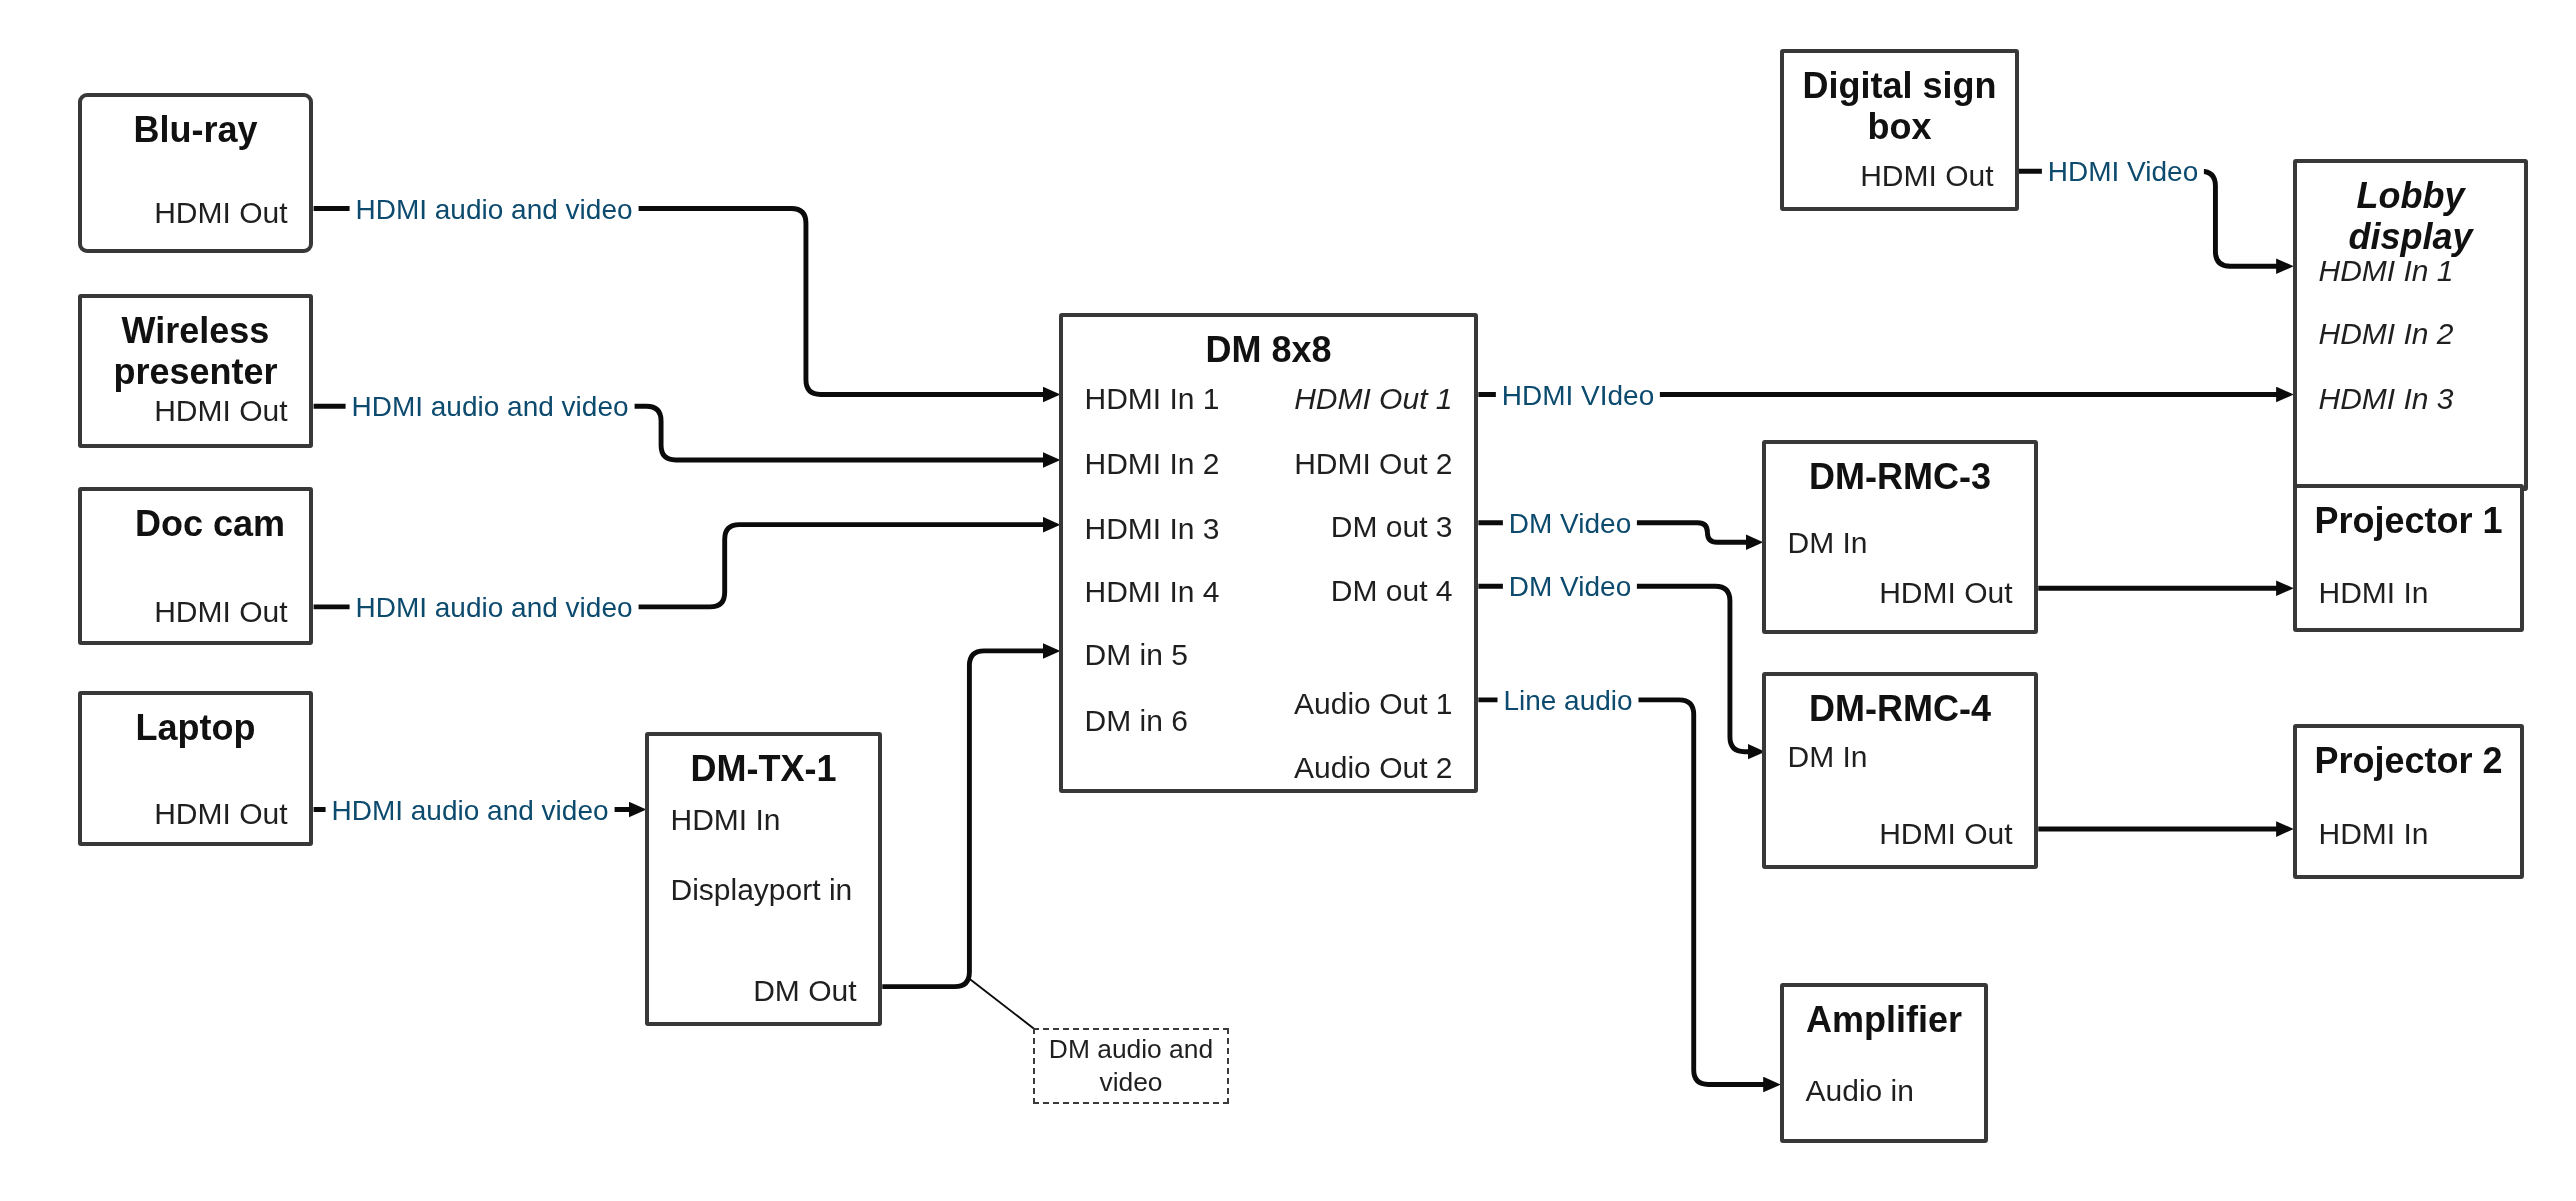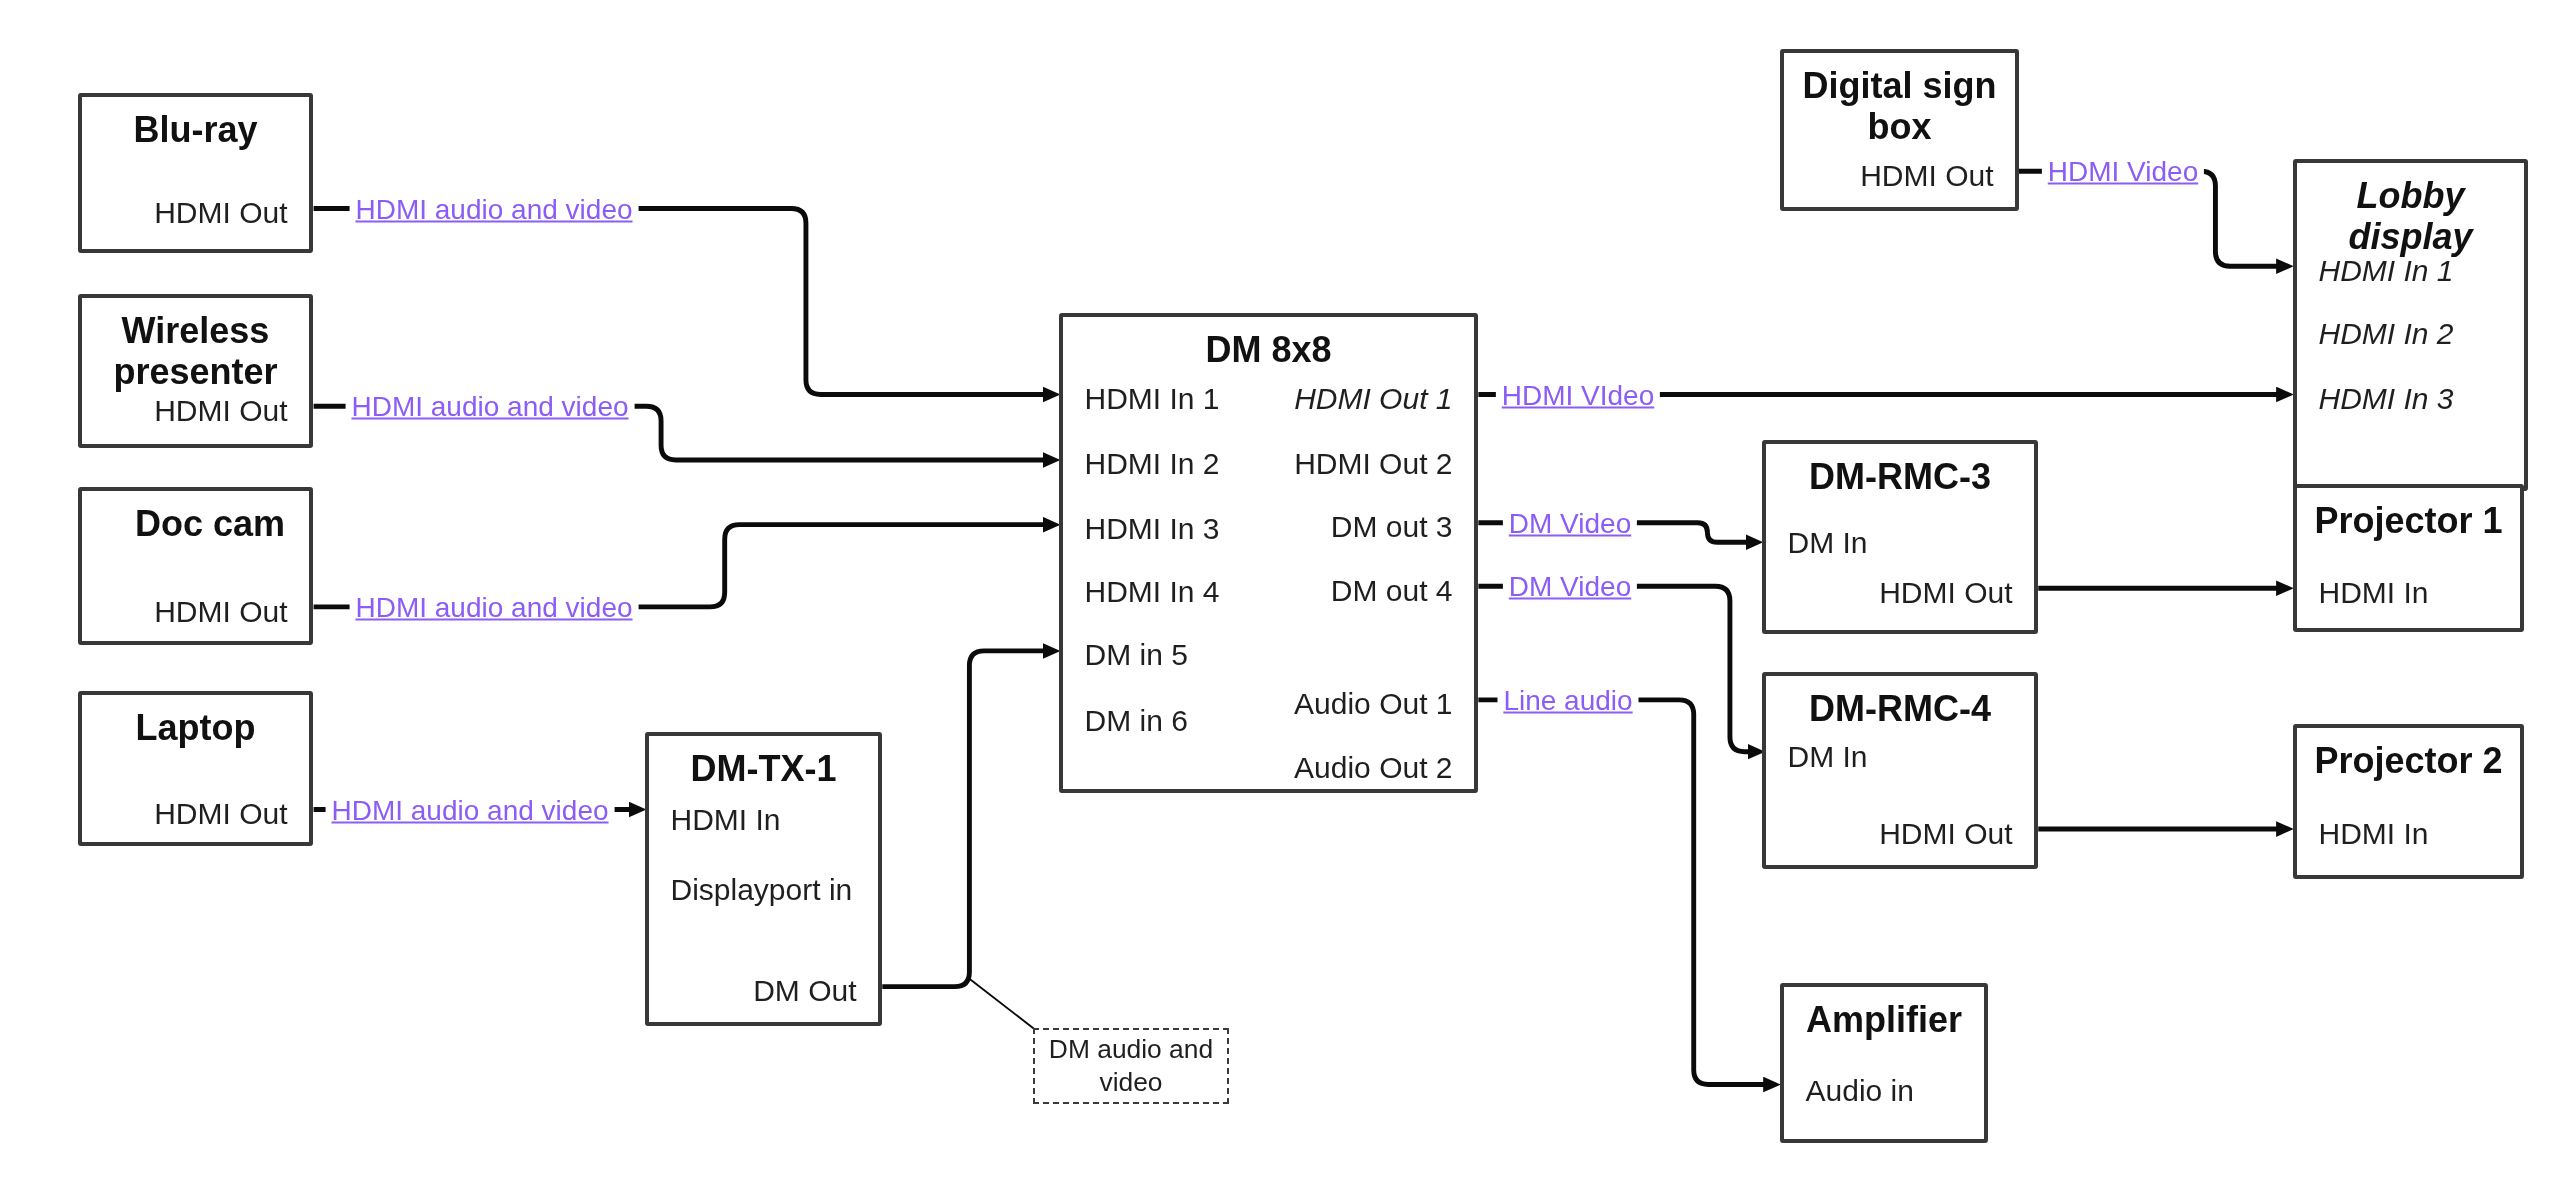--- a/index.html
+++ b/index.html
@@ -38,23 +38,22 @@
   }
   .port.left{left:21.5px;}
   .port.right{right:21.5px;}
   .wire-label{
     position:absolute;
     transform:translate(-50%,-50%);
     background:#ffffff;
     padding:0 5.9px;
     font-size:28px;
     line-height:33px;
-    color:#8b5cf6;
+    color:#0c4a6e;
     white-space:nowrap;
-    text-decoration:underline;
   }
   .annotation{
     position:absolute;
     box-sizing:border-box;
     border:2px dashed #3a3a3a;
     background:#ffffff;
     display:flex;
     align-items:center;
     justify-content:center;
     text-align:center;
@@ -81,21 +80,21 @@
       <path d="M 901 1008 L 975 1008 Q 990 1008 990 993 L 990 680 Q 990 665 1005 665 L 1066 665" fill="none" stroke="#0b0b0b" stroke-width="5" marker-end="url(#arrowhead)"></path>
       <path d="M 1510 403 L 2326 403" fill="none" stroke="#0b0b0b" stroke-width="5" marker-end="url(#arrowhead)"></path>
       <path d="M 1510 534 L 1734 534 Q 1744 534 1744 544 Q 1744 554 1754 554 L 1784 554" fill="none" stroke="#0b0b0b" stroke-width="5" marker-end="url(#arrowhead)"></path>
       <path d="M 1510 599 L 1752 599 Q 1767 599 1767 614 L 1767 753 Q 1767 768 1782 768 L 1786 768" fill="none" stroke="#0b0b0b" stroke-width="5" marker-end="url(#arrowhead)"></path>
       <path d="M 1510 715 L 1715 715 Q 1730 715 1730 730 L 1730 1093 Q 1730 1108 1745 1108 L 1802 1108" fill="none" stroke="#0b0b0b" stroke-width="5" marker-end="url(#arrowhead)"></path>
       <path d="M 2062 175 L 2248 175 Q 2263 175 2263 190 L 2263 257 Q 2263 272 2278 272 L 2326 272" fill="none" stroke="#0b0b0b" stroke-width="5" marker-end="url(#arrowhead)"></path>
       <path d="M 2082 601 L 2326 601" fill="none" stroke="#0b0b0b" stroke-width="5" marker-end="url(#arrowhead)"></path>
       <path d="M 2082 847 L 2326 847" fill="none" stroke="#0b0b0b" stroke-width="5" marker-end="url(#arrowhead)"></path>
       <path d="M 990 1000 L 1056 1051" fill="none" stroke="#0b0b0b" stroke-width="2"></path>
     </svg>
-<div class="node" style="left: 78px; top: 93px; width: 235px; height: 160px;">
+<div class="node" style="left: 78px; top: 93px; width: 235px; height: 160px; border-radius: 9px;">
       <div class="node-title">Blu-ray</div>
       <div class="port right" style="top: 97px;">HDMI Out</div>
     </div>
     <div class="node" style="left: 78px; top: 294px; width: 235px; height: 154px;">
       <div class="node-title">Wireless
 presenter</div>
       <div class="port right" style="top: 94px;">HDMI Out</div>
     </div>
     <div class="node" style="left: 78px; top: 487px; width: 235px; height: 158px; padding-left: 29px;">
       <div class="node-title">Doc cam</div>

